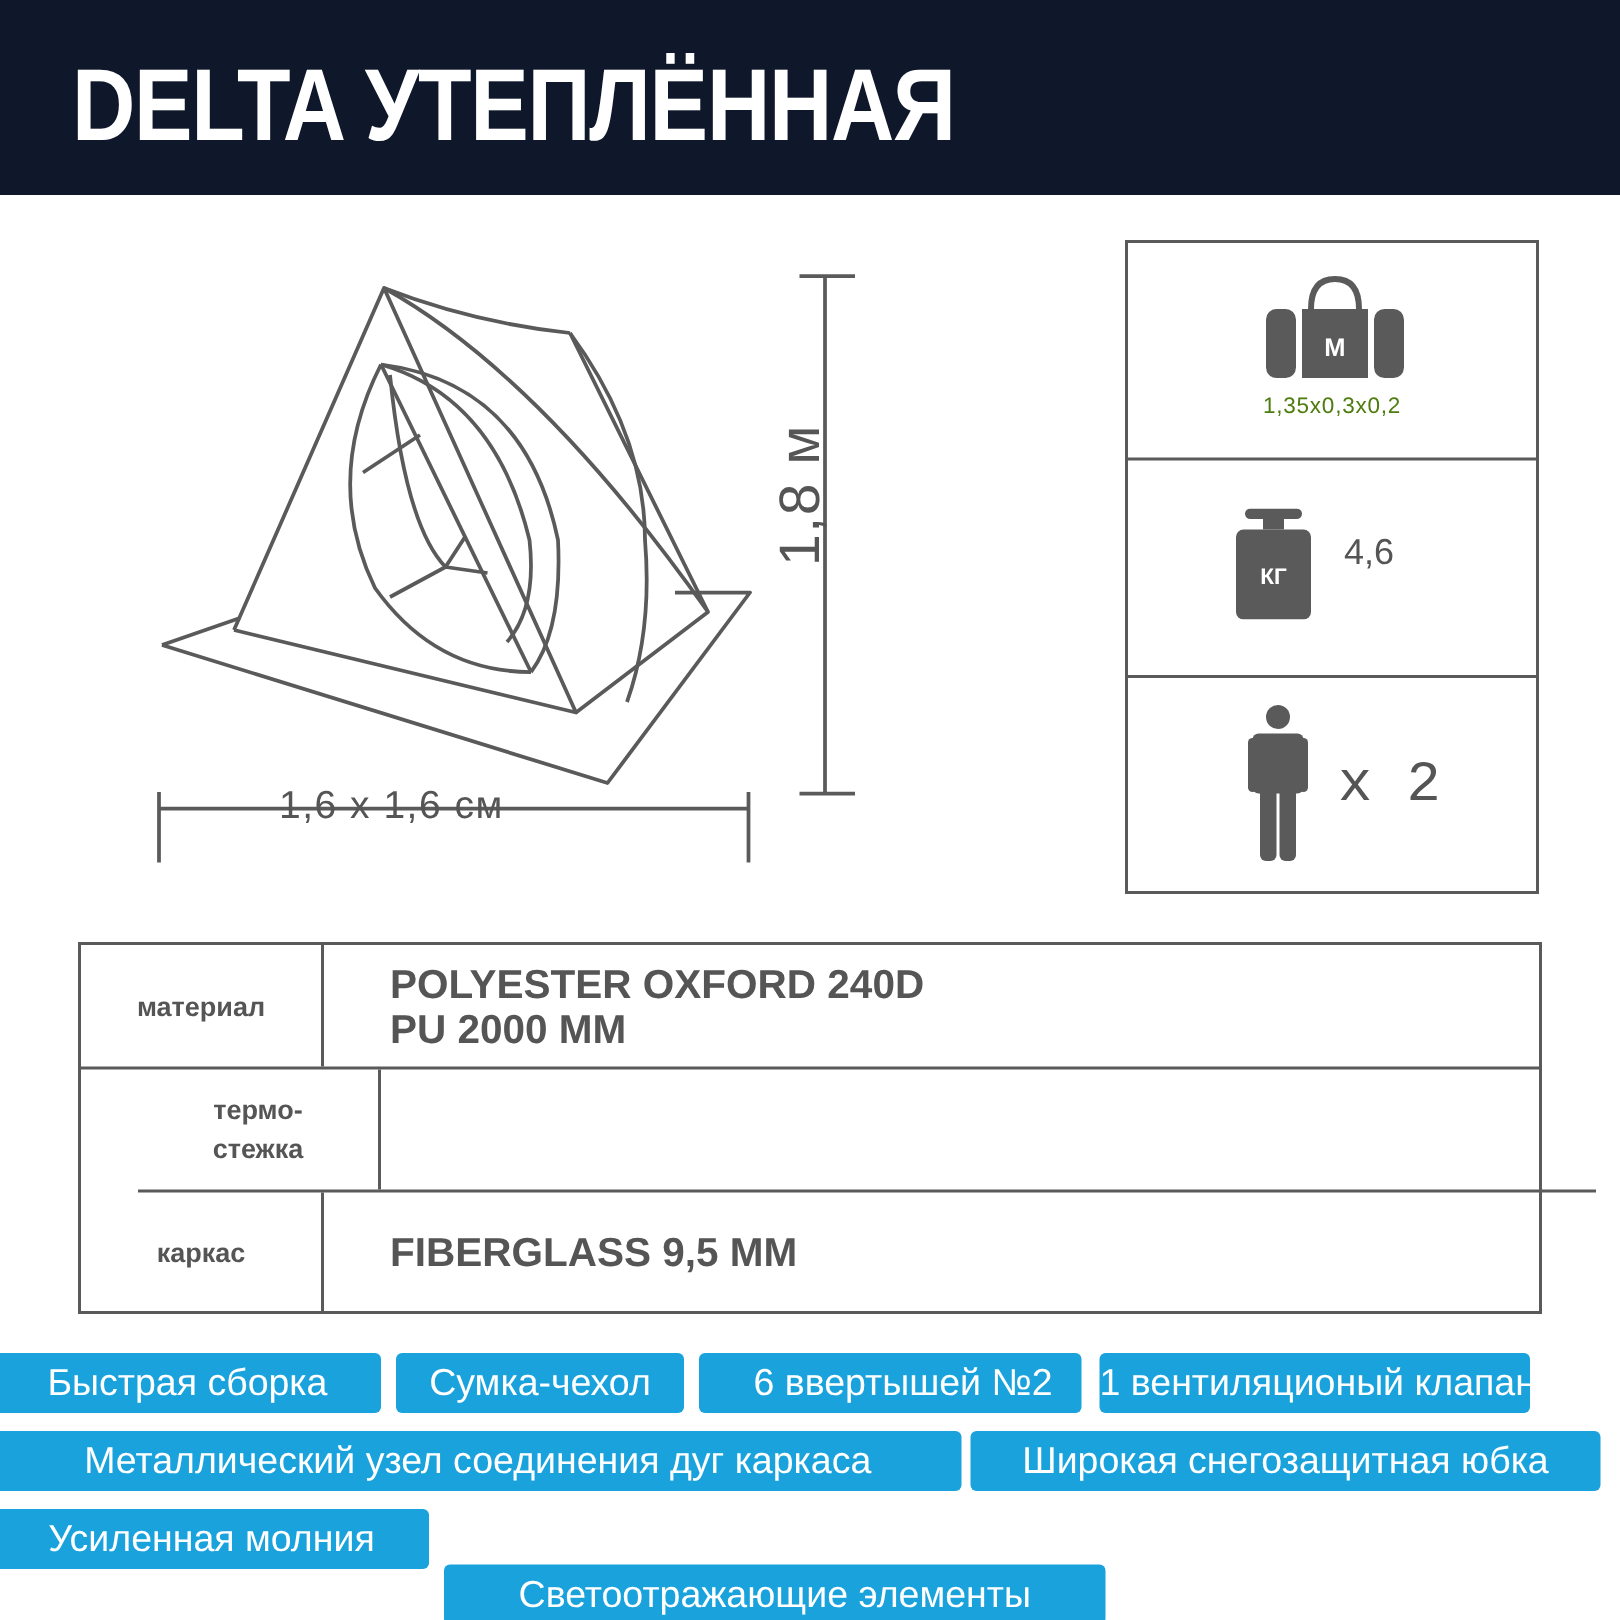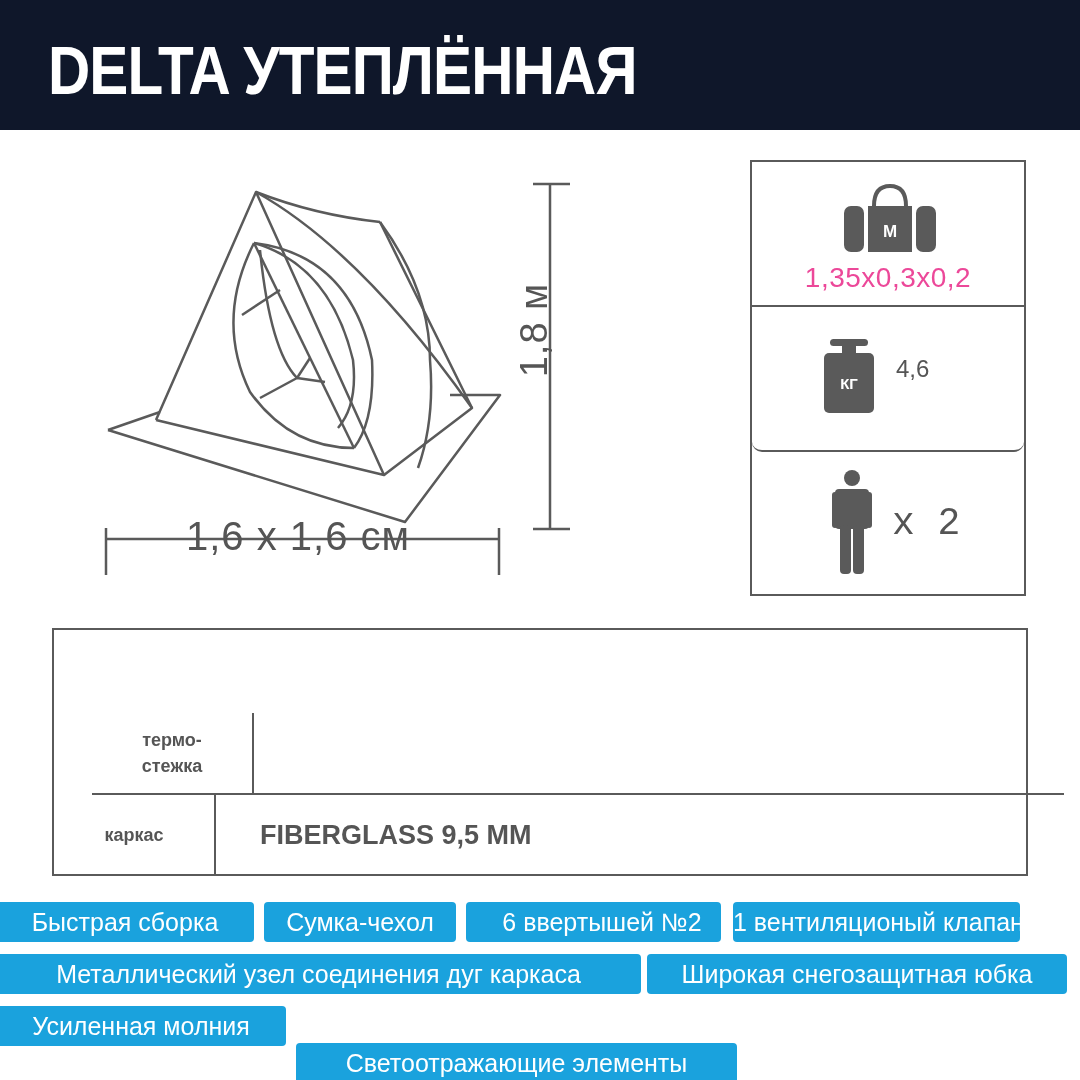--- a/index.html
+++ b/index.html
@@ -17,44 +17,44 @@
     position: absolute; left: 48px; top: 30px;
     font-family: "Liberation Sans", sans-serif;
     font-weight: 700; font-size: 68px; line-height: 80px;
     color: #ffffff; letter-spacing: -1px;
     transform: scaleX(0.86); transform-origin: left center;
     white-space: nowrap;
   }
   .diagram { position: absolute; left: 100px; top: 170px; width: 500px; height: 420px; }
   .dim-width {
     position: absolute; left: 186px; top: 514px;
-    font-size: 40px; line-height: 44px; color: #555555;
+    font-size: 26px; line-height: 44px; color: #555555;
     white-space: nowrap; letter-spacing: 1px;
   }
   .dim-height {
     position: absolute; left: 510px; top: 330px;
     font-size: 38px; line-height: 44px; color: #555555;
     white-space: nowrap; letter-spacing: 1px;
     transform: rotate(-90deg); transform-origin: center center;
     width: 120px; text-align: center; margin-left: -36px; margin-top: -22px;
   }
   .specs-box {
     position: absolute; left: 750px; top: 160px; width: 276px; height: 436px;
     border: 2px solid #5a5a5a; box-sizing: border-box;
   }
   .spec-cell {
     position: absolute; left: 0; width: 272px; box-sizing: border-box;
   }
   .spec-cell.c1 { top: 0; height: 145px; border-bottom: 2px solid #5a5a5a; }
-  .spec-cell.c2 { top: 145px; height: 145px; border-bottom: 2px solid #5a5a5a; border-radius: 10px; }
+  .spec-cell.c2 { top: 145px; height: 145px; border-bottom: 2px solid #5a5a5a; }
   .spec-cell.c3 { top: 290px; height: 142px; }
   .bag-icon { position: absolute; left: 92px; top: 22px; width: 92px; height: 68px; }
   .bag-text {
     position: absolute; left: 0; width: 272px; top: 100px; text-align: center;
-    font-size: 28px; color: #ec4899; letter-spacing: 0.5px;
+    font-size: 15px; color: #4d7c0f; letter-spacing: 0.5px;
   }
   .weight-icon { position: absolute; left: 72px; top: 32px; width: 50px; height: 74px; }
   .weight-value {
     position: absolute; left: 144px; top: 48px;
     font-size: 24px; color: #555555;
   }
   .person-icon { position: absolute; left: 80px; top: 18px; width: 40px; height: 104px; }
   .person-value {
     position: absolute; left: 140px; top: 50px;
     font-size: 38px; color: #555555; font-family: Liberation Mono, monospace;
@@ -151,20 +151,25 @@
       <rect x="0" y="22" width="6" height="36" rx="3" fill="#5a5a5a"></rect>
       <rect x="34" y="22" width="6" height="36" rx="3" fill="#5a5a5a"></rect>
       <rect x="8" y="55" width="11" height="49" rx="4" fill="#5a5a5a"></rect>
       <rect x="21" y="55" width="11" height="49" rx="4" fill="#5a5a5a"></rect>
     </svg>
     <div class="person-value">х 2</div>
   </div>
 </div>
 
 <div class="materials">
+  <div class="mat-row r1">
+    <div class="mat-label">материал</div>
+    <div class="mat-value">POLYESTER OXFORD 240D
+PU 2000 MM</div>
+  </div>
   <div class="mat-row r2">
     <div class="mat-label" style="white-space:pre-line">термо-
 стежка</div>
   </div>
   <div class="mat-row r3">
     <div class="mat-label">каркас</div>
     <div class="mat-value">FIBERGLASS 9,5 ММ</div>
   </div>
 </div>
 

